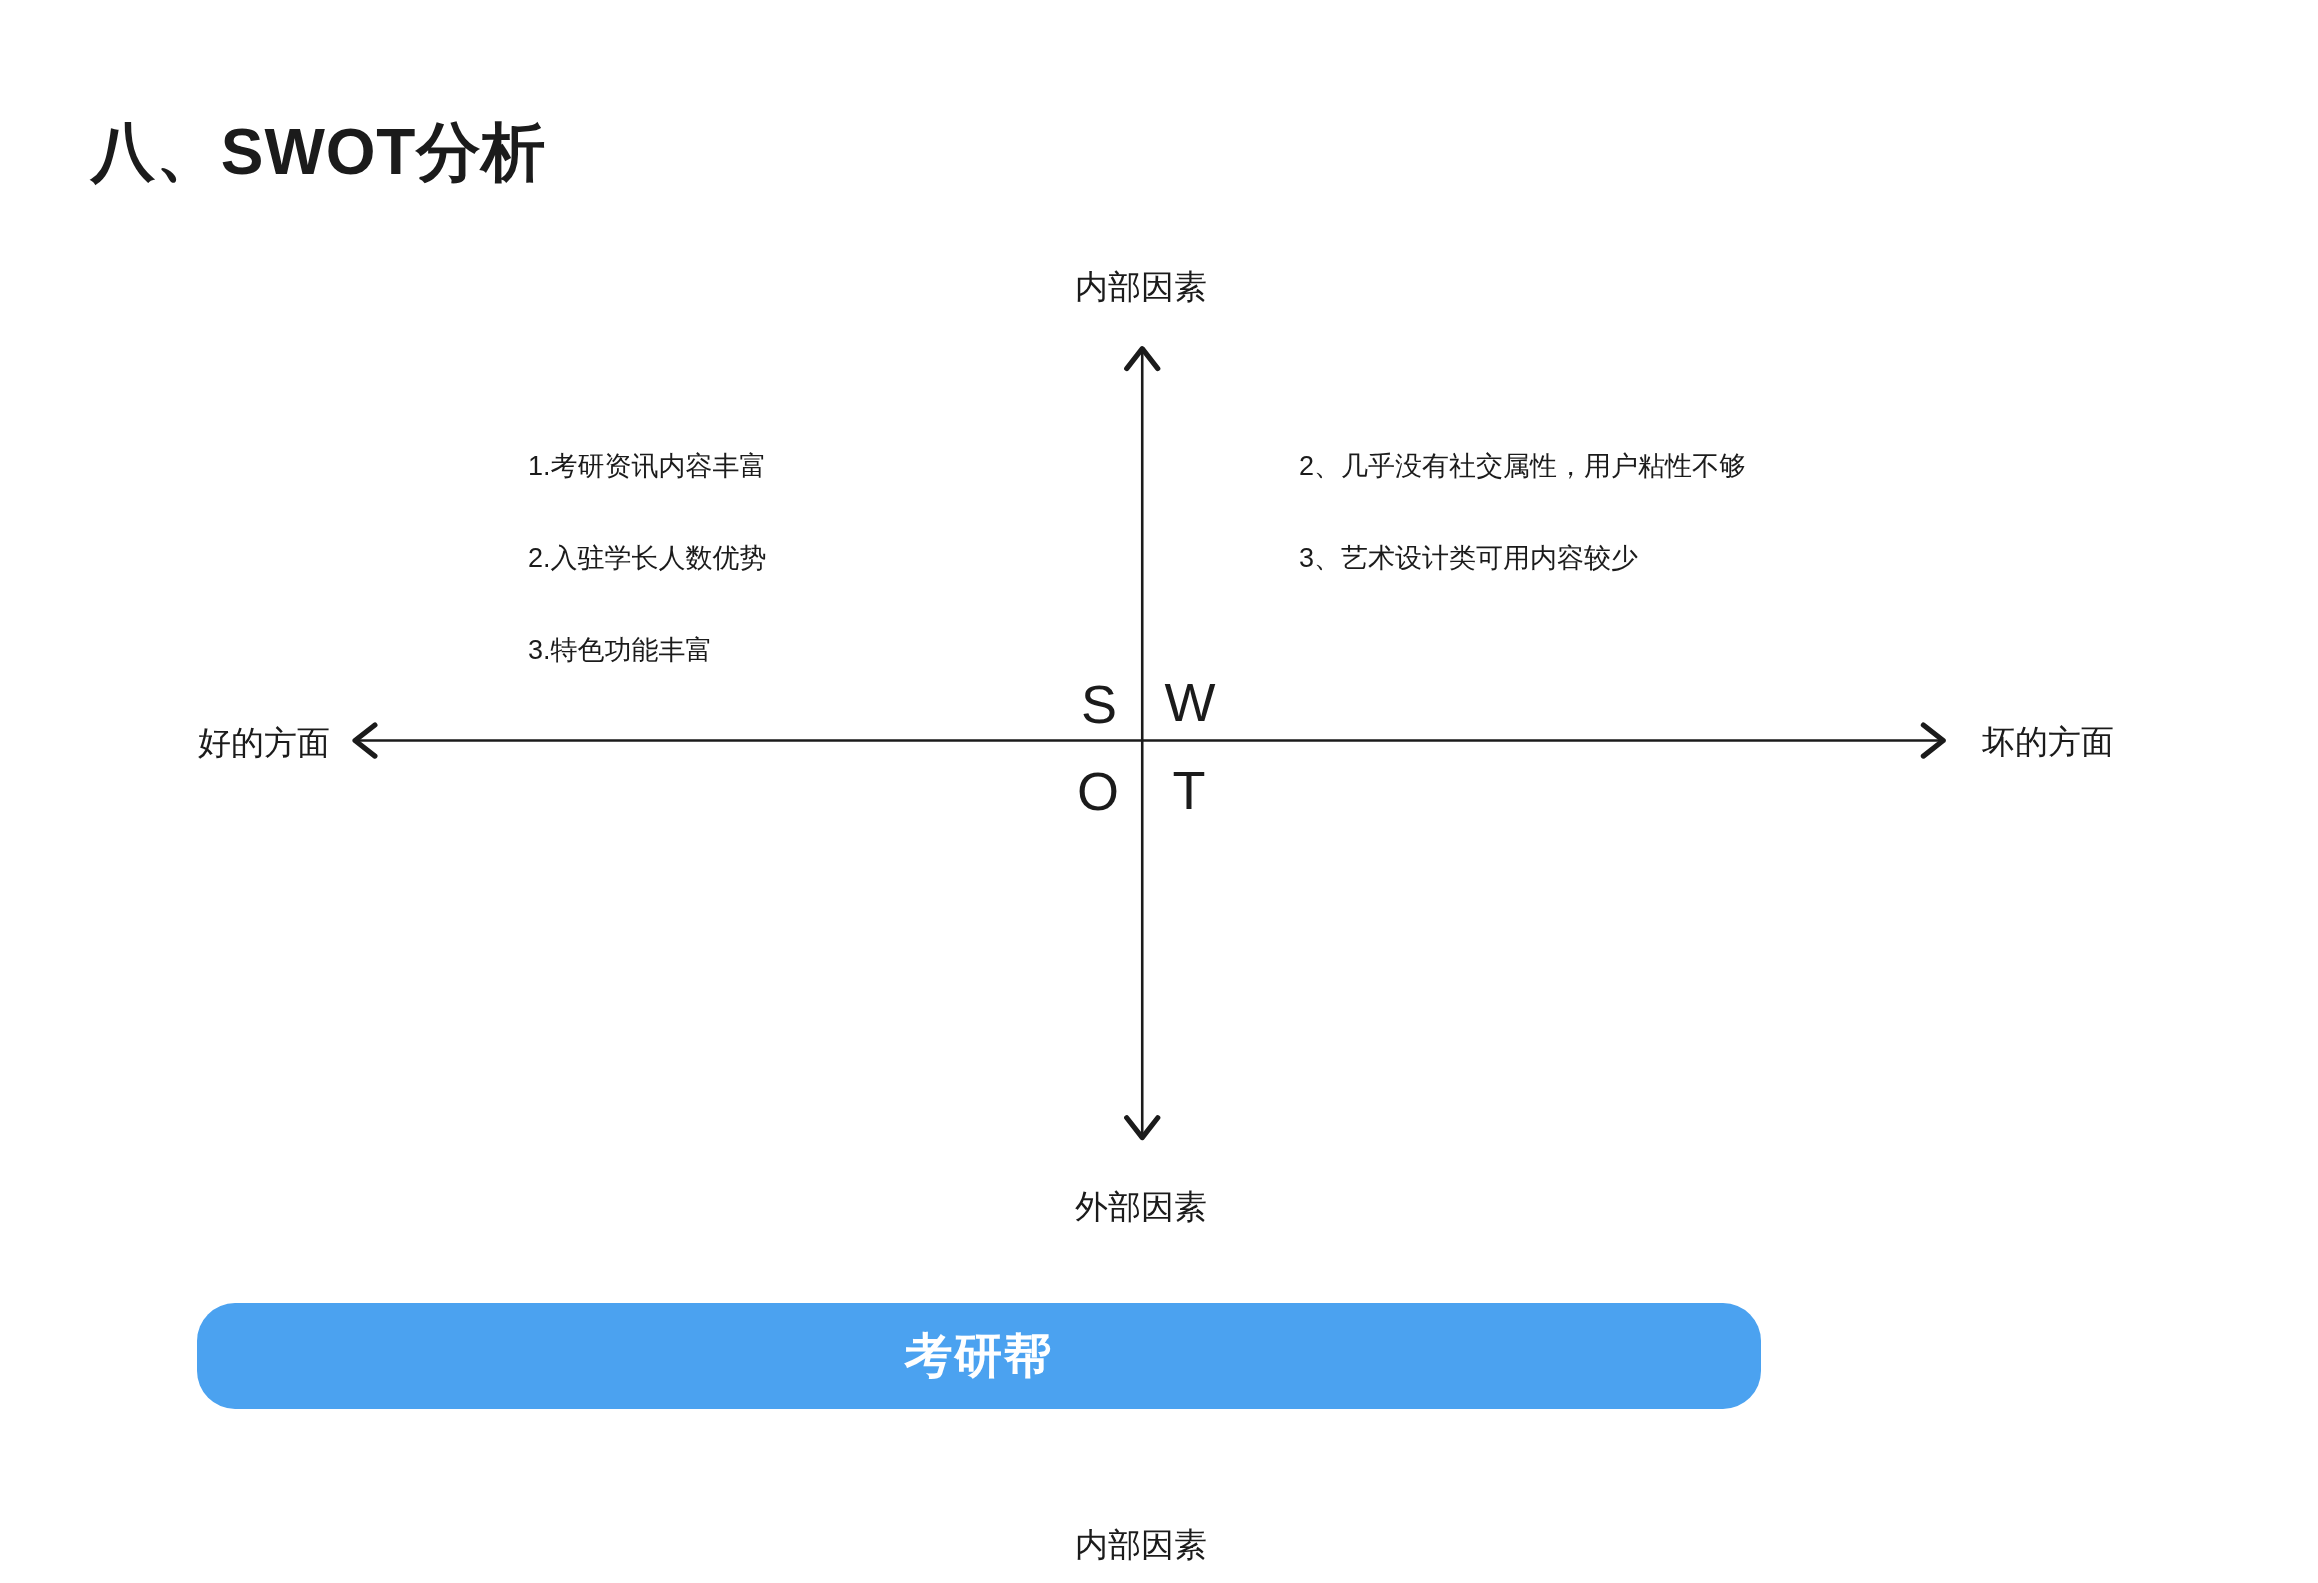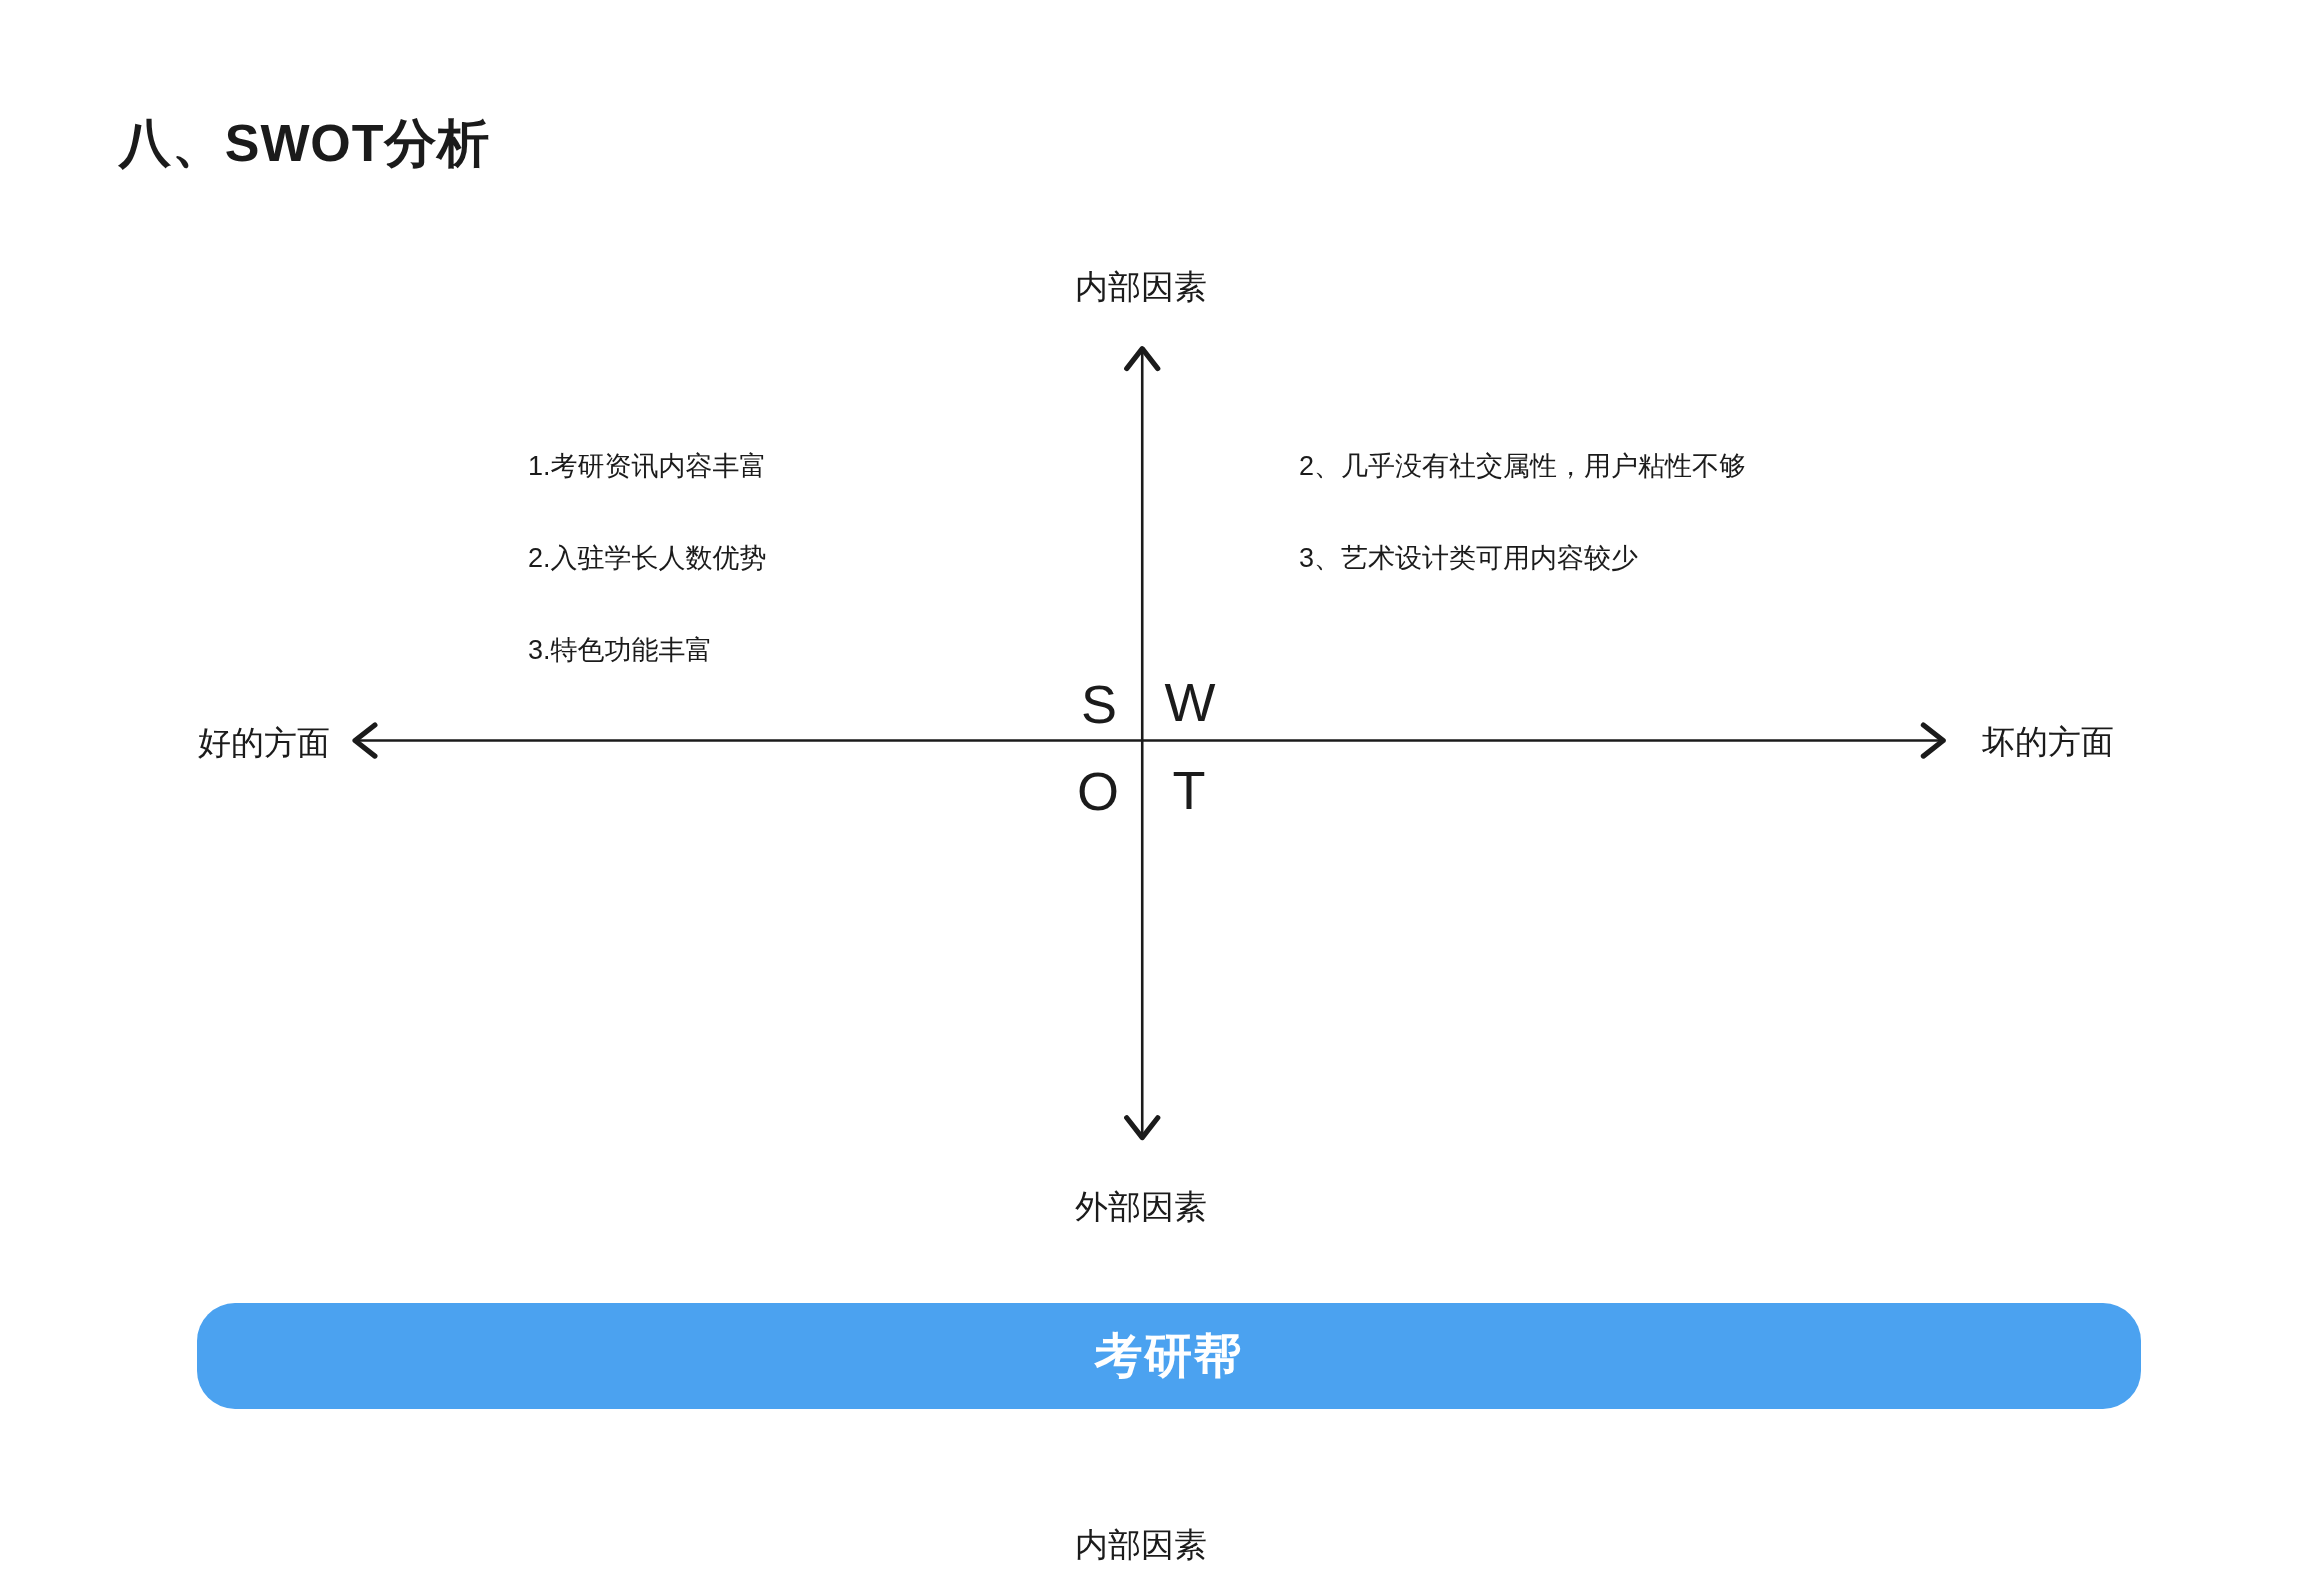--- a/index.html
+++ b/index.html
@@ -13,25 +13,24 @@
     height: 1583px;
     overflow: hidden;
     font-family: "Liberation Sans", "DejaVu Sans", sans-serif;
     color: #1b1b1b;
   }
   .abs { position: absolute; }
 
   #page-title {
     left: 91px;
     top: 109px;
-    font-size: 52px;
+    font-size: 64px;
     font-weight: 700;
     letter-spacing: 0.9px;
     white-space: nowrap;
-    margin-left: 28px;
   }
 
   #axes-svg {
     left: 0;
     top: 0;
     width: 2319px;
     height: 1583px;
   }
 
   .axis-label {
@@ -68,21 +67,21 @@
     line-height: 1;
   }
   #letter-s { left: 1099px; top: 704px; }
   #letter-w { left: 1190px; top: 702px; }
   #letter-o { left: 1098px; top: 791px; }
   #letter-t { left: 1189px; top: 790px; }
 
   #kaoyanbang-banner {
     left: 197px;
     top: 1303px;
-    width: 1944px;
+    width: 1564px;
     height: 106px;
     border-radius: 38px;
     background: #4BA2F0;
     display: flex;
     align-items: center;
     justify-content: center;
   }
   #kaoyanbang-banner .banner-text {
     color: #ffffff;
     font-size: 48px;

